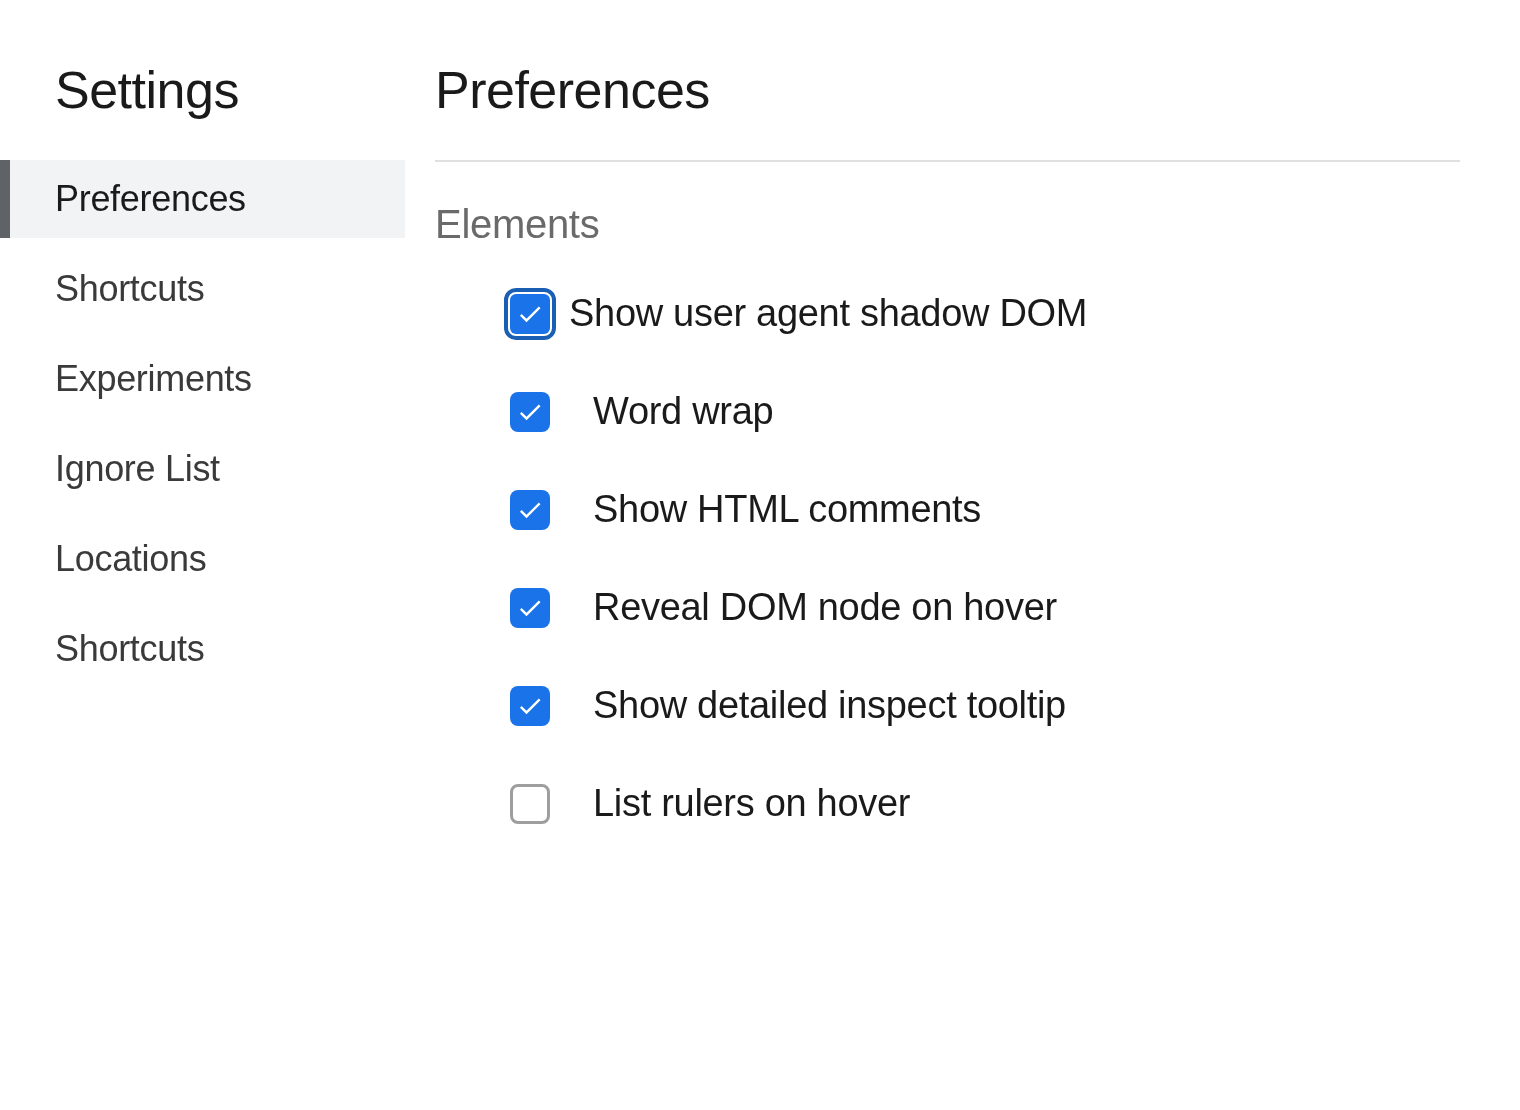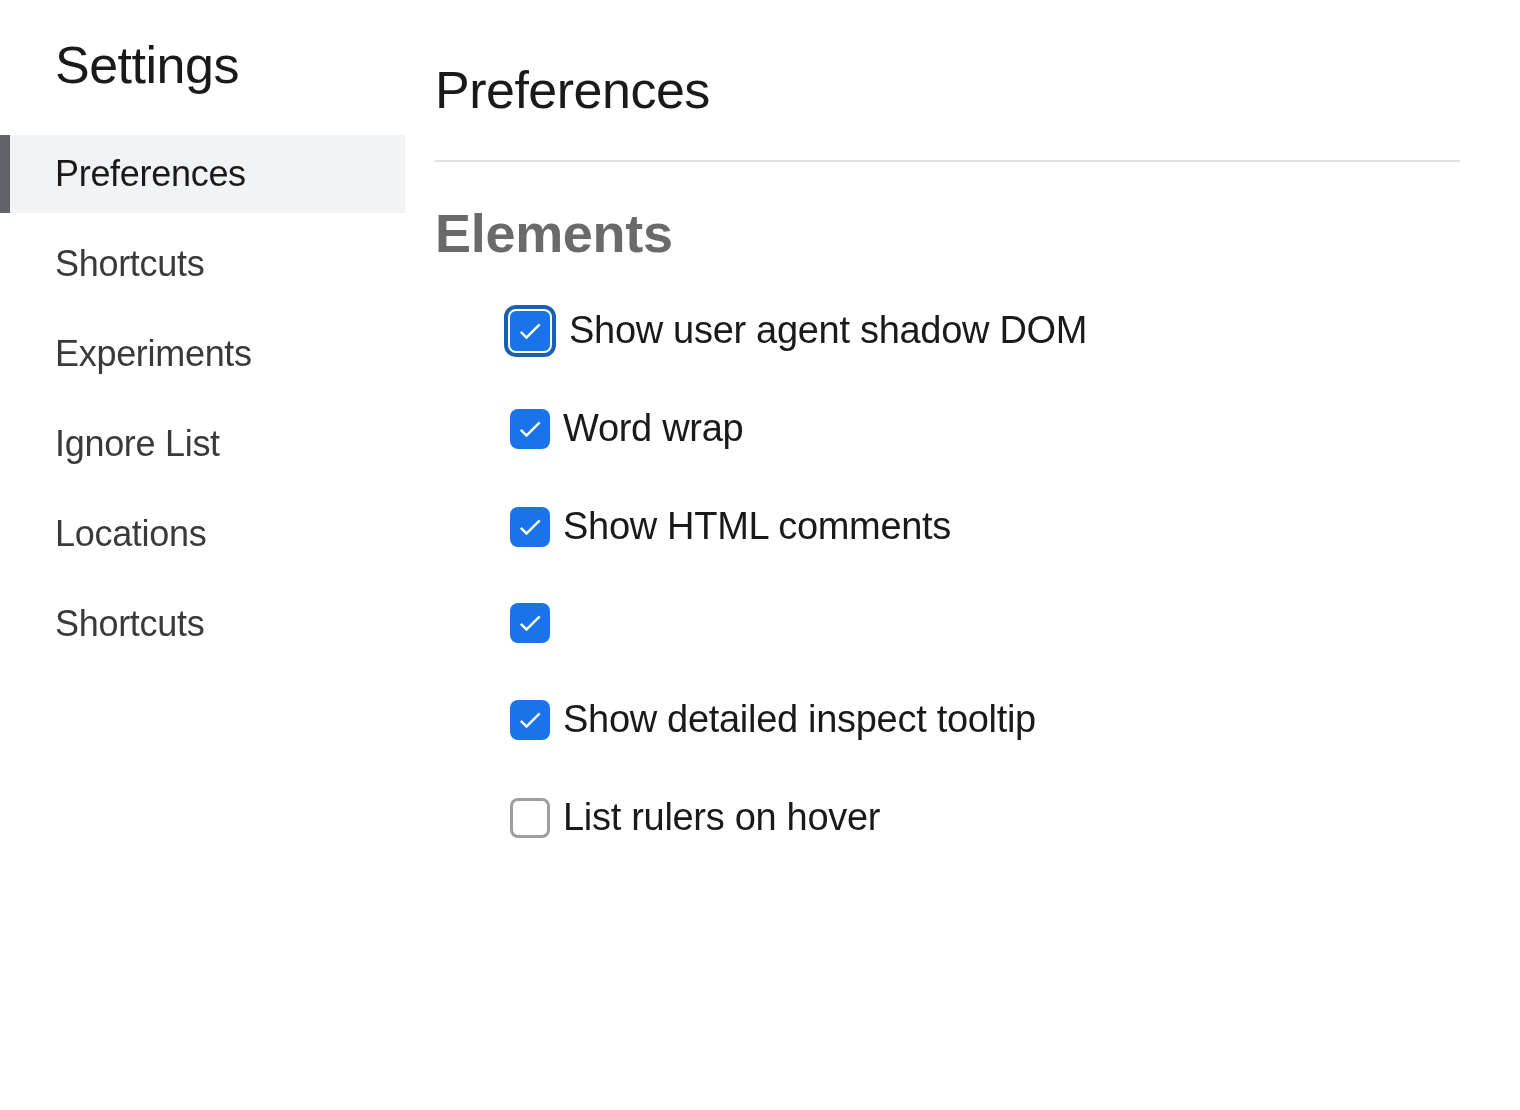--- a/index.html
+++ b/index.html
@@ -10,21 +10,21 @@
     body {
       font-family: -apple-system, BlinkMacSystemFont, "Segoe UI", Helvetica, Arial, sans-serif;
       background: #ffffff;
       color: #1a1a1a;
       width: 1520px;
       height: 1110px;
       display: flex;
     }
     .sidebar {
       width: 405px;
-      padding-top: 35px;
+      padding-top: 60px;
       flex-shrink: 0;
     }
     .sidebar-title {
       font-size: 52px;
       font-weight: 400;
       color: #1a1a1a;
       padding-left: 55px;
       padding-bottom: 40px;
       letter-spacing: -0.5px;
     }
@@ -65,22 +65,22 @@
       color: #1a1a1a;
       letter-spacing: -0.5px;
       padding-bottom: 40px;
     }
     .divider {
       border: none;
       border-top: 2px solid #e0e0e0;
       margin-bottom: 40px;
     }
     .section-header {
-      font-size: 54px;
-      font-weight: 700;
+      font-size: 40px;
+      font-weight: 400;
       color: #6a6a6a;
       margin-bottom: 45px;
       letter-spacing: -0.3px;
     }
     .option-row {
       display: flex;
       align-items: center;
       padding-left: 75px;
       margin-bottom: 55px;
       gap: 13px;
@@ -108,21 +108,21 @@
       border-radius: 6px;
     }
     .checkbox svg {
       width: 28px;
       height: 28px;
     }
     .option-label {
       font-size: 38px;
       font-weight: 400;
       color: #1a1a1a;
-      margin-left: 0;
+      margin-left: 30px;
       letter-spacing: -0.3px;
     }
     .option-row.focused .option-label {
       margin-left: 6px;
     }
   </style>
 </head>
 <body>
 
 <div class="sidebar">
@@ -178,20 +178,21 @@
     </div>
     <span class="option-label">Show HTML comments</span>
   </div>
 
   <div class="option-row">
     <div class="checkbox checked">
       <svg viewBox="0 0 24 24">
           <path fill="#ffffff" d="M9 16.17 4.83 12l-1.42 1.41L9 19 21 7l-1.41-1.41z"></path>
         </svg>
     </div>
+    <span class="option-label">Reveal DOM node on hover</span>
   </div>
 
   <div class="option-row">
     <div class="checkbox checked">
       <svg viewBox="0 0 24 24">
           <path fill="#ffffff" d="M9 16.17 4.83 12l-1.42 1.41L9 19 21 7l-1.41-1.41z"></path>
         </svg>
     </div>
     <span class="option-label">Show detailed inspect tooltip</span>
   </div>

